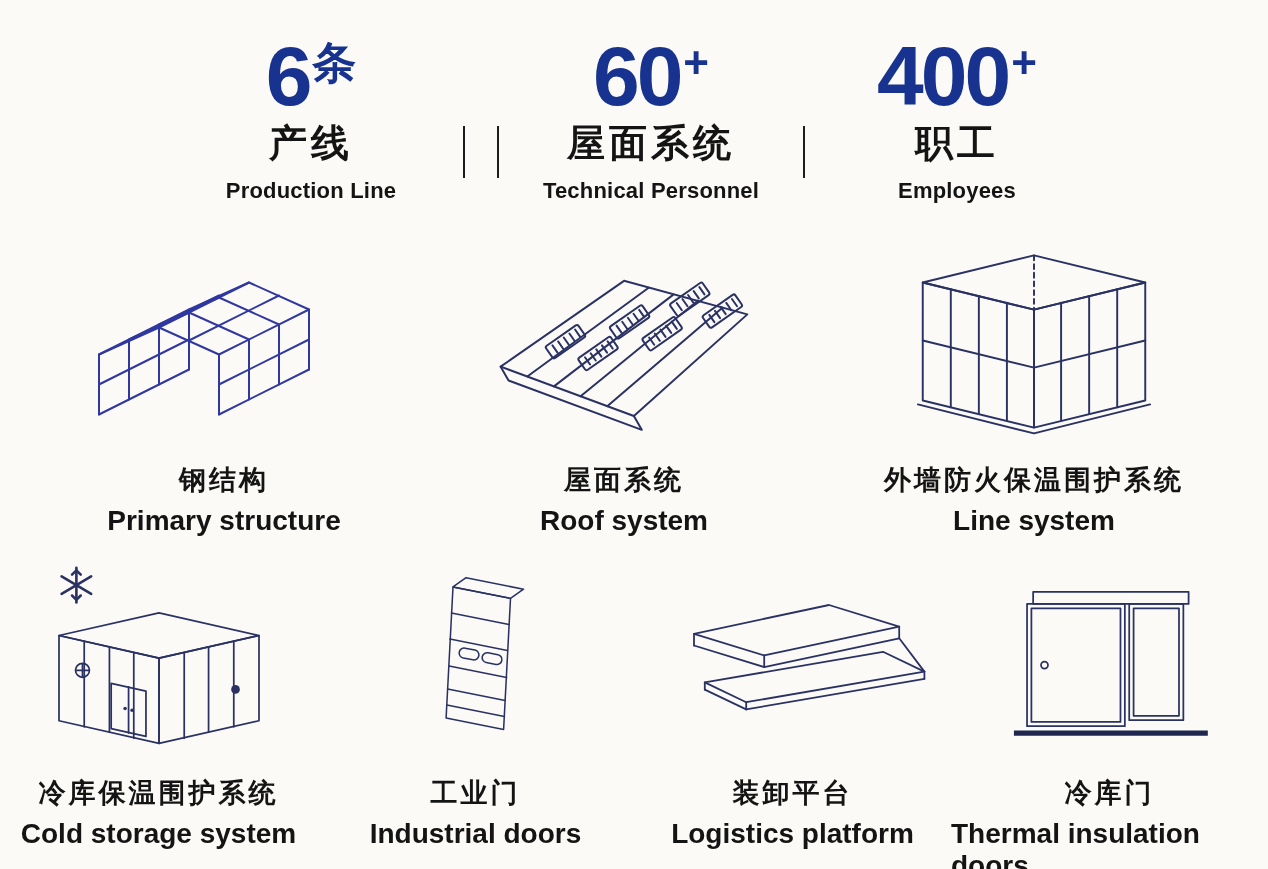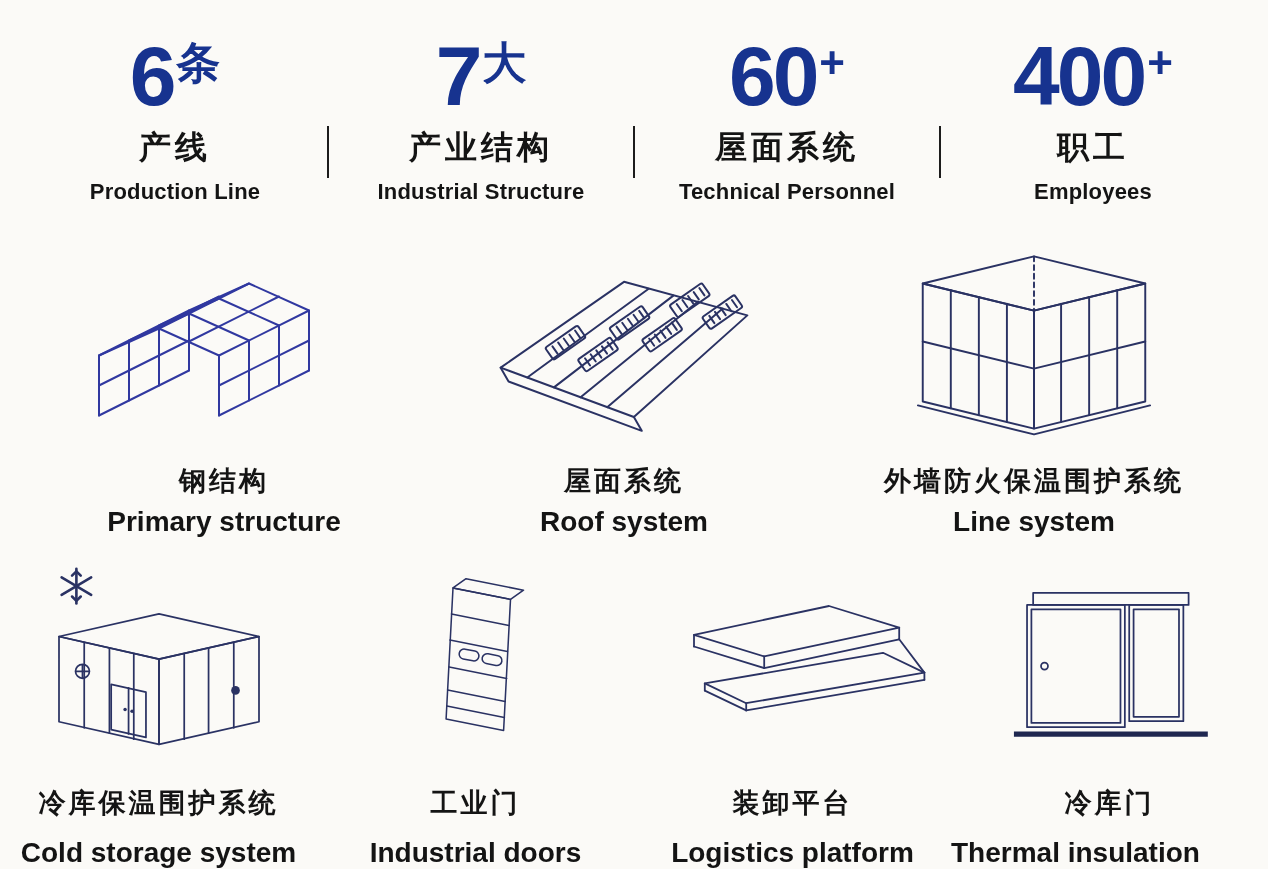--- a/index.html
+++ b/index.html
@@ -9,31 +9,31 @@
     font-family:"Liberation Sans","DejaVu Sans",sans-serif;
   }
   .page{width:1268px;height:614px;position:relative;}
   
   .stats{display:flex;justify-content:center;align-items:flex-start;padding-top:34px;}
   .stat{width:272px;text-align:center;}
   .vdiv{width:2px;height:52px;background:#1c1c1c;margin:92px 16px 0 16px;}
   .stat-num{color:#17338f;line-height:1;white-space:nowrap;}
   .stat-num .v{font-size:84px;font-weight:700;letter-spacing:-3px;}
   .stat-num .u{font-size:44px;font-weight:700;vertical-align:27px;margin-left:3px;letter-spacing:0;}
-  .stat-zh{font-size:32px;font-weight:600;margin-top:8px;letter-spacing:4px;}
+  .stat-zh{font-size:38px;font-weight:600;letter-spacing:4px;}
   .stat-en{font-size:22px;font-weight:700;margin-top:9px;letter-spacing:0.2px;}
   
   .prow{display:flex;justify-content:center;align-items:flex-start;}
   .prow1{margin-top:34px;}
   .prow2{margin-top:22px;}
   .cell{display:flex;flex-direction:column;align-items:center;}
   .prow1 .cell:nth-child(1){width:420px;}
   .prow1 .cell:nth-child(2){width:380px;}
   .prow1 .cell:nth-child(3){width:440px;}
-  .prow2 .cell{width:317px;gap:9px;}
+  .prow2 .cell{width:317px;}
   .illu{height:208px;display:flex;align-items:center;justify-content:center;}
   .prow2 .illu{height:200px;}
   .p-zh{font-size:27px;font-weight:600;letter-spacing:3px;margin-top:16px;}
   .p-en{font-size:28px;font-weight:600;margin-top:7px;}
   
   svg{display:block;}
   .la{stroke:#2a3263;fill:none;stroke-width:2;stroke-linecap:round;stroke-linejoin:round;}
   .la-steel{stroke:#3038a0;fill:none;stroke-width:2;stroke-linecap:round;stroke-linejoin:round;}
   .la-thick{stroke:#2a3263;fill:none;stroke-width:3;stroke-linecap:round;stroke-linejoin:round;}
   .la-fill{fill:#2a3263;stroke:none;}
@@ -49,27 +49,20 @@
     <div class="stat">
       <div class="stat-num">
         <span class="v">6</span><span class="u">条</span>
       </div>
       <div class="stat-zh">产线</div>
       <div class="stat-en">Production Line</div>
     </div>
 
     <div class="vdiv"></div>
 
-    <div class="stat">
-      <div class="stat-num">
-        <span class="v">7</span><span class="u">大</span>
-      </div>
-      <div class="stat-zh">产业结构</div>
-      <div class="stat-en">Industrial Structure</div>
-    </div>
 
     <div class="vdiv"></div>
 
     <div class="stat">
       <div class="stat-num">
         <span class="v">60</span><span class="u">+</span>
       </div>
       <div class="stat-zh">屋面系统</div>
       <div class="stat-en">Technical Personnel</div>
     </div>

